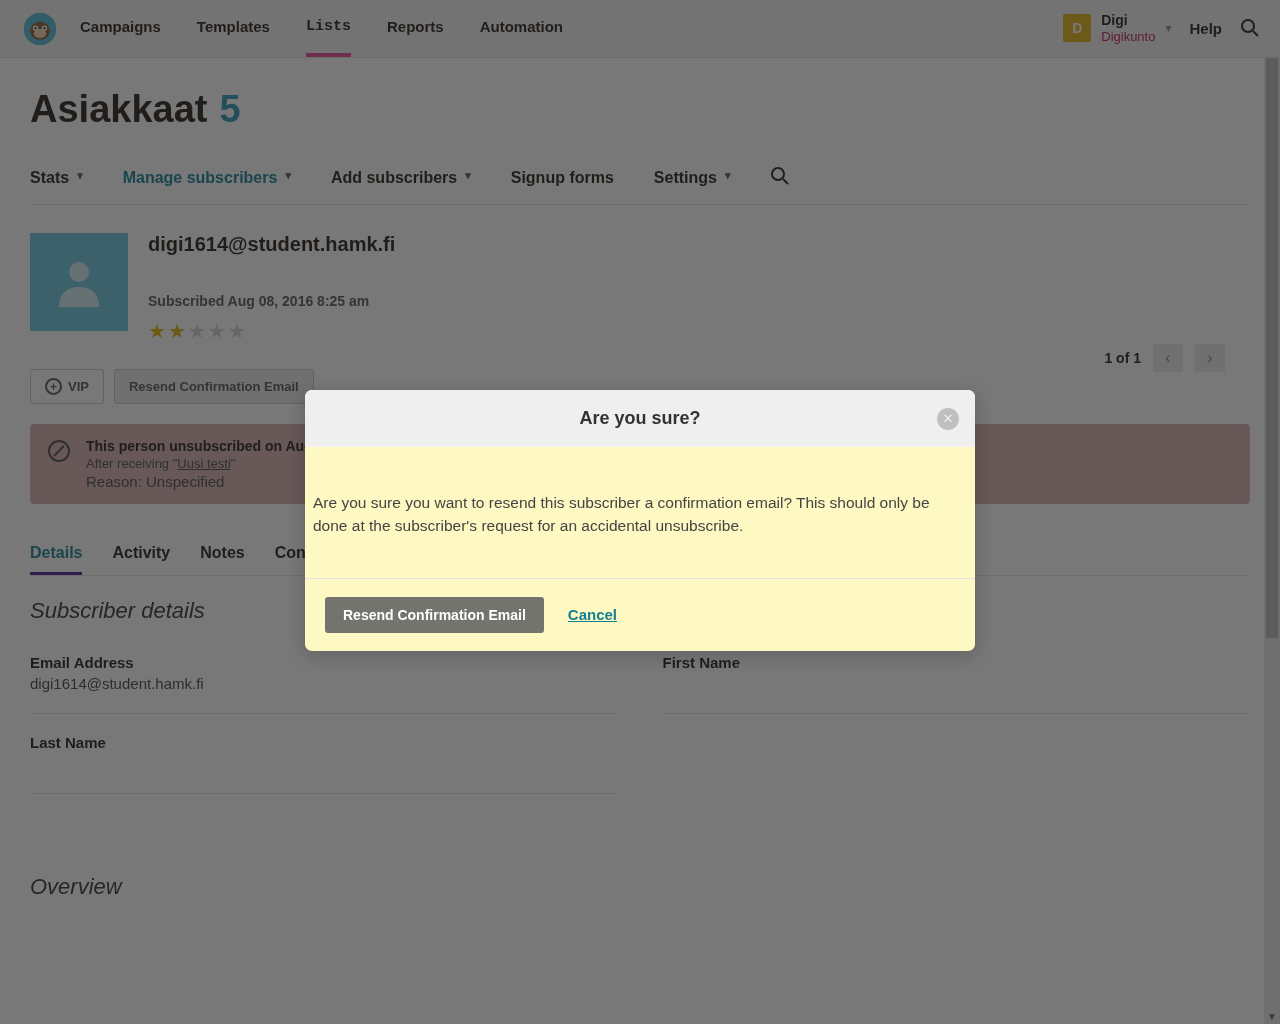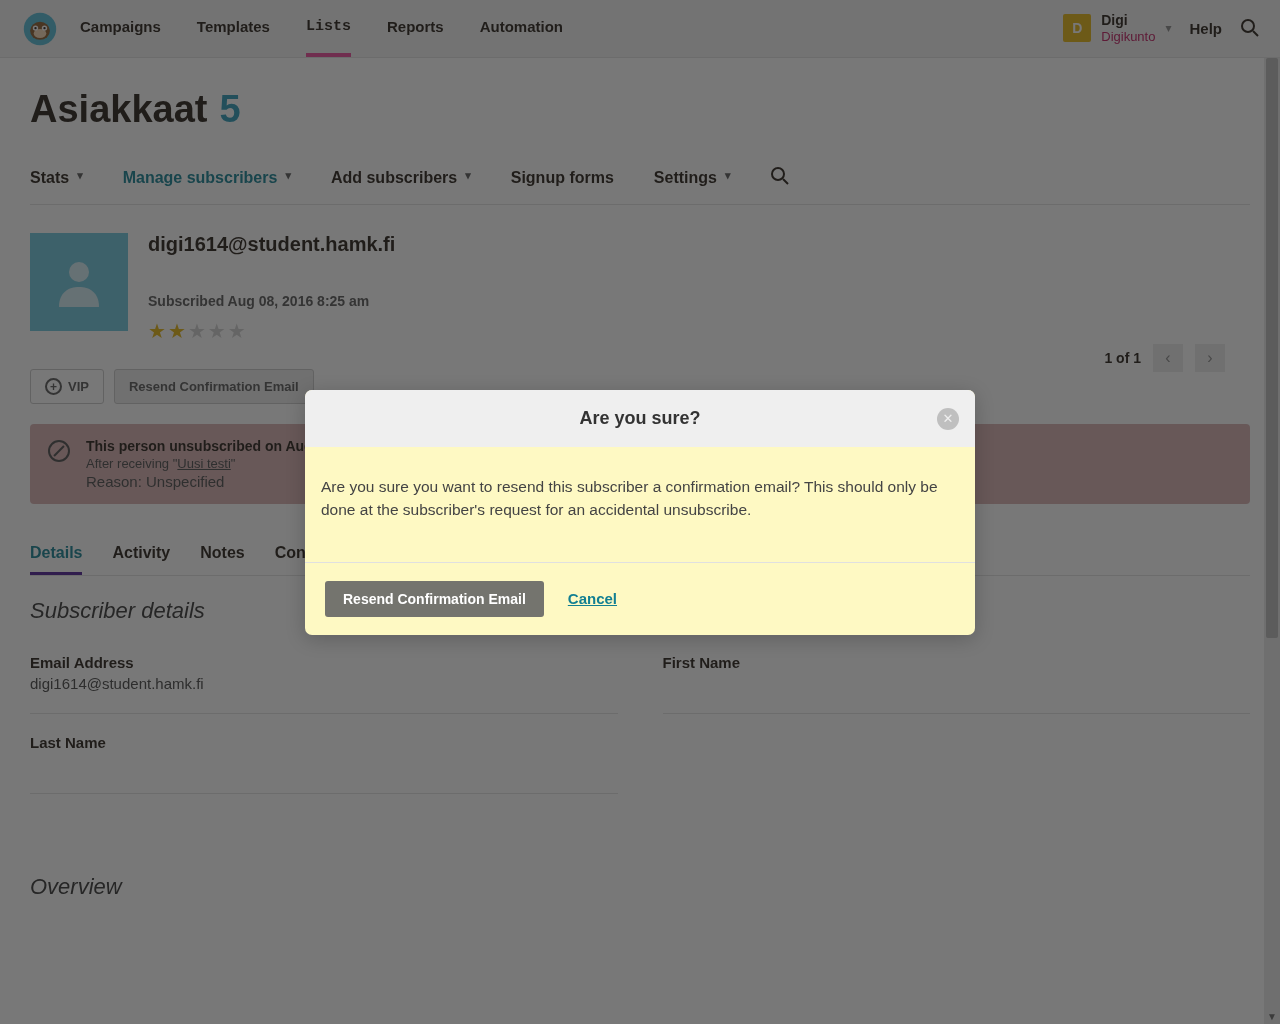--- a/index.html
+++ b/index.html
@@ -199,22 +199,22 @@
     }
     .modal-title { font-weight: 700; font-size: 18px; color: #333; }
     .modal-close {
       position: absolute; right: 16px;
       width: 22px; height: 22px; border-radius: 50%;
       background: #bfbfbf; color: #efefef;
       display: flex; align-items: center; justify-content: center;
       cursor: pointer; font-size: 13px;
     }
     .modal-body {
-      padding: 28px 20px 40px 16px;
-      font-size: 15.5px; color: #444; line-height: 1.5;
+      padding: 28px 20px 40px 8px;
+      font-size: 15.5px; color: #444; line-height: 1.5; margin-top: 16px;
     }
     .modal-footer {
       border-top: 1px solid #e0e0e0;
       padding: 18px 20px;
       display: flex; align-items: center; gap: 24px;
     }
     .btn-primary {
       background: #74746e;
       color: #fff;
       border: none;

